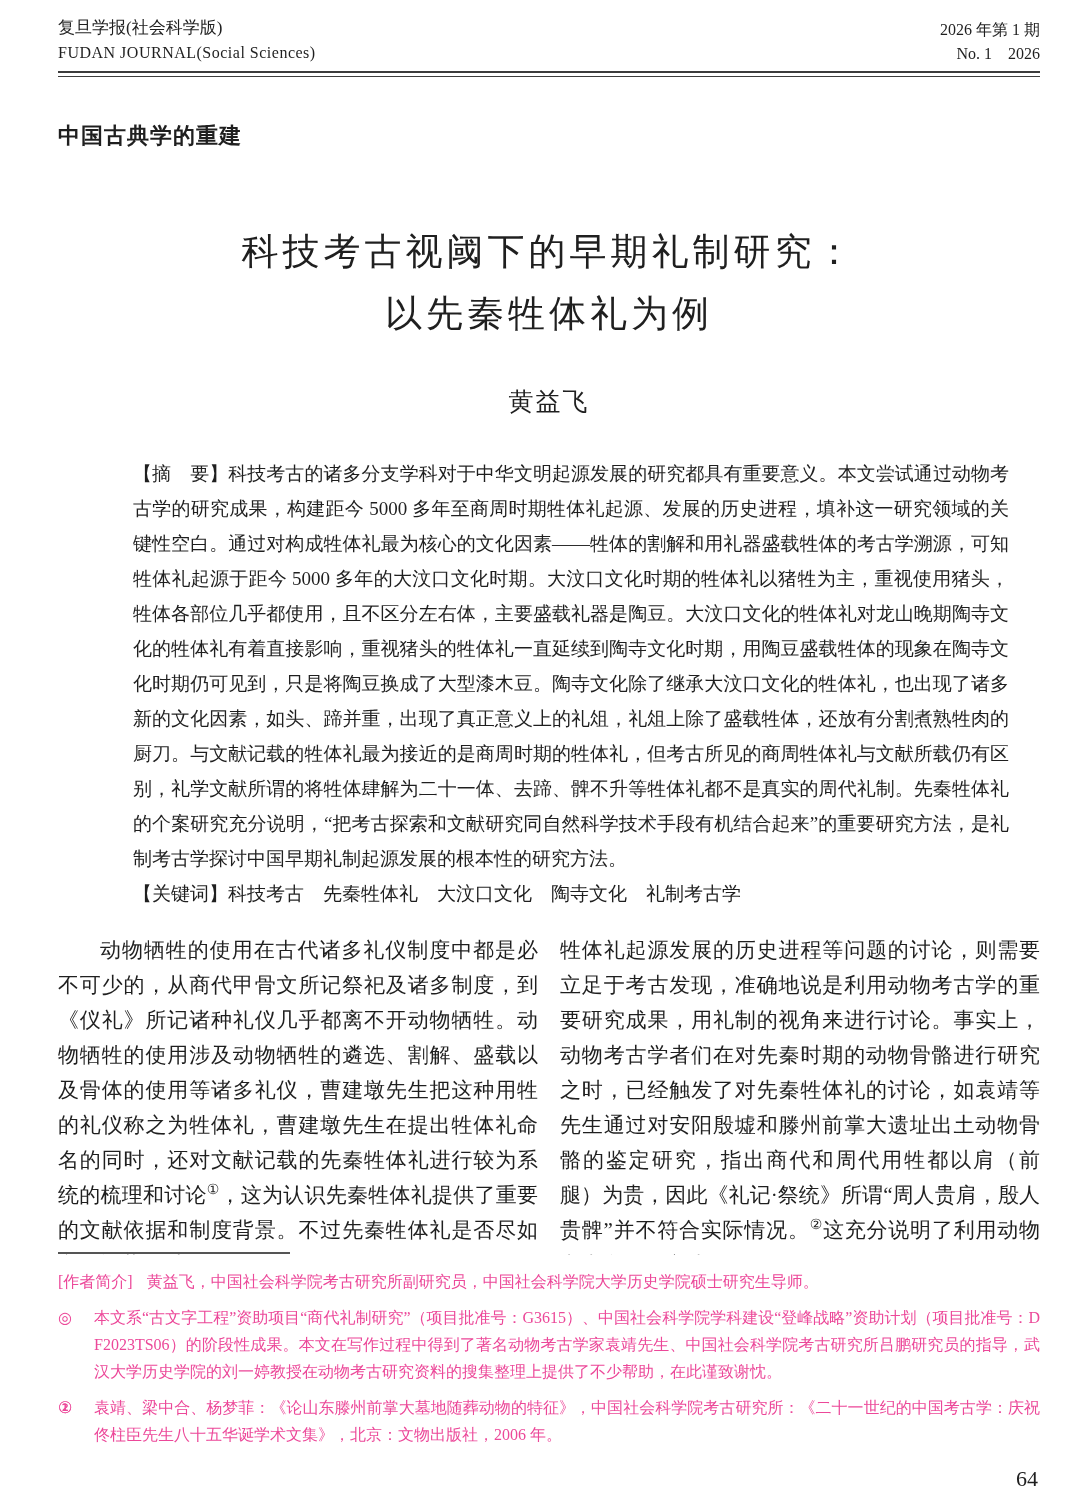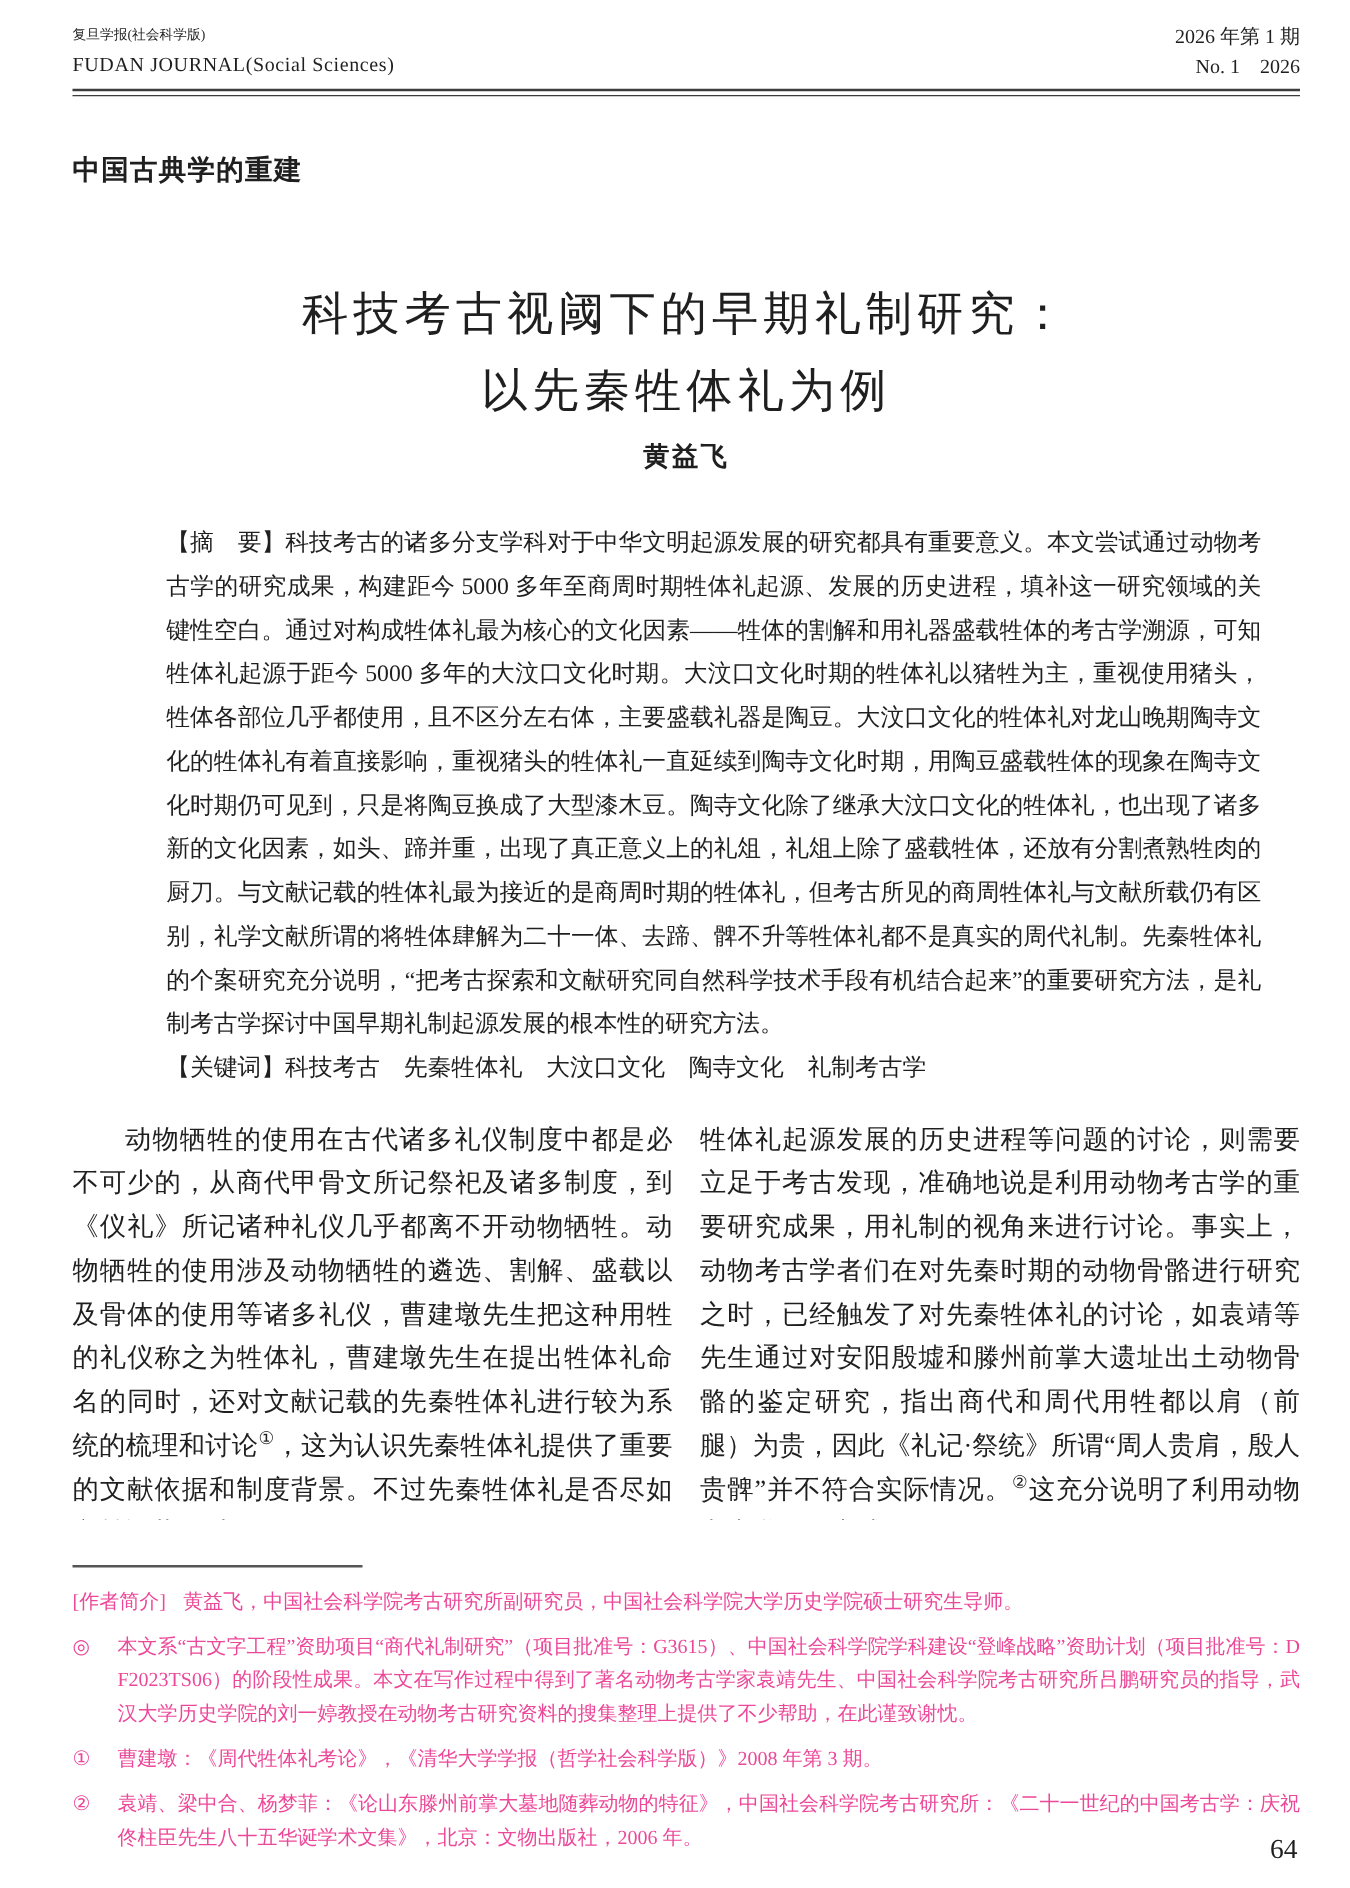--- a/index.html
+++ b/index.html
@@ -18,21 +18,21 @@
     box-sizing: border-box;
     padding: 16px 40px 0 58px;
     overflow: hidden;
   }
   
   .journal-header {
     display: flex;
     justify-content: space-between;
     align-items: flex-end;
   }
-  .jh-left .jh-cn { font-size: 11px; line-height: 24px; }
+  .jh-left .jh-cn { font-size: 17px; line-height: 24px; }
   .jh-left .jh-en { font-size: 16px; line-height: 26px; letter-spacing: 0.5px; }
   .jh-right { text-align: right; }
   .jh-right .jh-issue-cn { font-size: 16px; line-height: 24px; }
   .jh-right .jh-issue-en { font-size: 16px; line-height: 24px; }
   .header-rule {
     margin-top: 5px;
     height: 3px;
     border-top: 2px solid #3c3c3c;
     border-bottom: 1.5px solid #3c3c3c;
   }
@@ -47,24 +47,24 @@
   
   .article-title {
     margin-top: 70px;
     text-align: center;
     font-size: 37px;
     font-weight: normal;
     line-height: 62px;
     letter-spacing: 4px;
   }
   .article-author {
-    margin-top: 6px;
+    margin-top: 40px;
     text-align: center;
-    font-size: 21px;
-    font-weight: bold;
+    font-size: 25px;
+    font-weight: normal;
     letter-spacing: 2px;
   }
   .article-affiliation {
     margin-top: 13px;
     text-align: center;
     font-size: 20px;
   }
   
   .abstract-block {
     margin-top: 38px;
@@ -184,21 +184,21 @@
 
     <div class="fn-block no-hang">
       <span class="fn-label">[作者简介]</span><span>黄益飞，中国社会科学院考古研究所副研究员，中国社会科学院大学历史学院硕士研究生导师。</span>
     </div>
 
     <div class="fn-block">
       <span class="fn-marker">◎</span><span>本文系“古文字工程”资助项目“商代礼制研究”（项目批准号：G3615）、中国社会科学院学科建设“登峰战略”资助计划（项目批准号：DF2023TS06）的阶段性成果。本文在写作过程中得到了著名动物考古学家袁靖先生、中国社会科学院考古研究所吕鹏研究员的指导，武汉大学历史学院的刘一婷教授在动物考古研究资料的搜集整理上提供了不少帮助，在此谨致谢忱。</span>
     </div>
 
     <div class="fn-block">
-      <span class="fn-marker">①</span><span>曹建墩：《周代牲体礼考论》，《清华大学学报（哲学社会科学版）》2008 年第 3 期。</span>
+      <span class="fn-marker">①</span>
     </div>
 
     <div class="fn-block">
       <span class="fn-marker">②</span><span>袁靖、梁中合、杨梦菲：《论山东滕州前掌大墓地随葬动物的特征》，中国社会科学院考古研究所：《二十一世纪的中国考古学：庆祝佟柱臣先生八十五华诞学术文集》，北京：文物出版社，2006 年。</span>
     </div>
   </div>
 
   <div class="page-number">64</div>
 
 </div>

